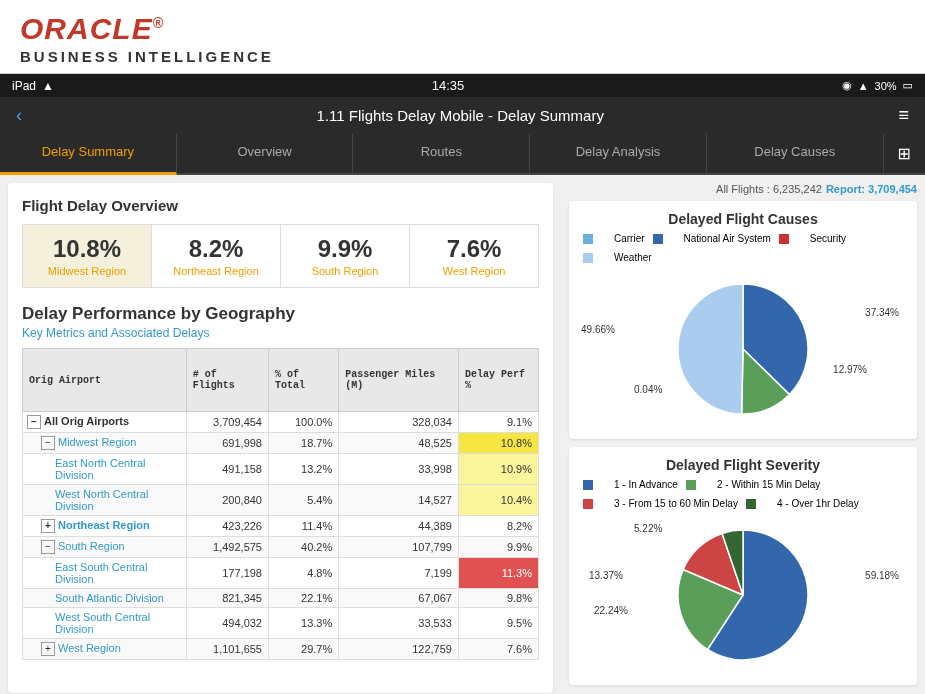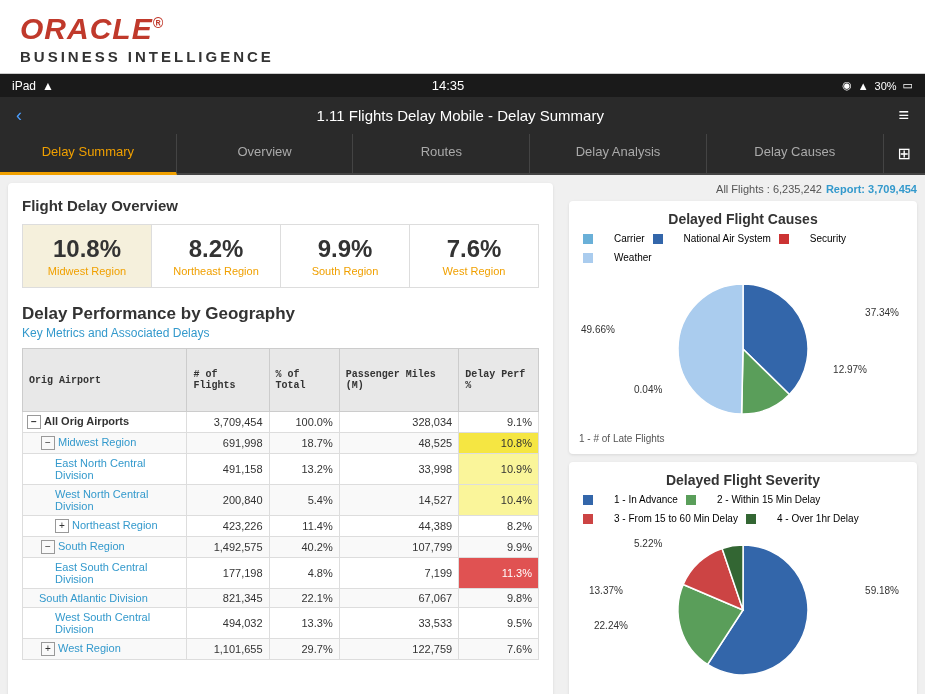--- a/index.html
+++ b/index.html
@@ -186,21 +186,21 @@
           <tr>
     <td style="padding-left:32px; ">
       <span style="color:#3399cc;">West North Central Division</span>
     </td>
     <td class="num-col">200,840</td>
     <td class="num-col">5.4%</td>
     <td class="num-col">14,527</td>
     <td class="num-col" style="background:#faf59a;">10.4%</td>
   </tr>
           <tr>
-    <td style="padding-left:32px; ">
+    <td style="padding-left:18px;font-weight:bold; ">
       <span class="expand-icon">+</span><span style="color:#3399cc;">Northeast Region</span>
     </td>
     <td class="num-col">423,226</td>
     <td class="num-col">11.4%</td>
     <td class="num-col">44,389</td>
     <td class="num-col" style="">8.2%</td>
   </tr>
           <tr>
     <td style="padding-left:18px; ">
       <span class="expand-icon">−</span><span style="color:#3399cc;">South Region</span>
@@ -213,21 +213,21 @@
           <tr>
     <td style="padding-left:32px; ">
       <span style="color:#3399cc;">East South Central Division</span>
     </td>
     <td class="num-col">177,198</td>
     <td class="num-col">4.8%</td>
     <td class="num-col">7,199</td>
     <td class="num-col" style="background:#e05252; color:white;">11.3%</td>
   </tr>
           <tr>
-    <td style="padding-left:16px; ">
+    <td style="padding-left:32px; ">
       <span style="color:#3399cc;">South Atlantic Division</span>
     </td>
     <td class="num-col">821,345</td>
     <td class="num-col">22.1%</td>
     <td class="num-col">67,067</td>
     <td class="num-col" style="">9.8%</td>
   </tr>
           <tr>
     <td style="padding-left:32px; ">
       <span style="color:#3399cc;">West South Central Division</span>
@@ -280,21 +280,20 @@
         <svg id="causes-pie" width="180" height="155" viewBox="-90 -77 180 155">
         <path d="M 0 0 L 3.980102097228898e-15 -65 A 65 65 0 0 1 46.42167027329509 45.497566188066266 Z" fill="#3366aa" stroke="white" stroke-width="1.5"></path>
             <path d="M 0 0 L 46.42167027329509 45.497566188066266 A 65 65 0 0 1 -1.265981786222918 64.98767029304061 Z" fill="#5a9e5a" stroke="white" stroke-width="1.5"></path>
             <path d="M 0 0 L -1.4293094460128402 64.98428328840396 A 65 65 0 0 1 0.04084070180945378 -64.9999871695147 Z" fill="#aaccee" stroke="white" stroke-width="1.5"></path>
           </svg>
         <span class="pie-label" style="left:2px; top:55px;">49.66%</span>
         <span class="pie-label" style="right:8px; top:38px;">37.34%</span>
         <span class="pie-label" style="right:40px; top:95px;">12.97%</span>
         <span class="pie-label" style="left:55px; top:115px;">0.04%</span>
       </div>
-      <div style="font-size:10px; color:#555; margin-top:4px;">1 - # of Late Flights</div>
     </div>
 
     <div class="chart-card">
       <div class="chart-title">Delayed Flight Severity</div>
       <div class="legend">
         <div class="legend-item">
           <span class="legend-dot" style="background:#3366aa;"></span>
           <span>1 - In Advance</span>
         </div>
         <div class="legend-item">

